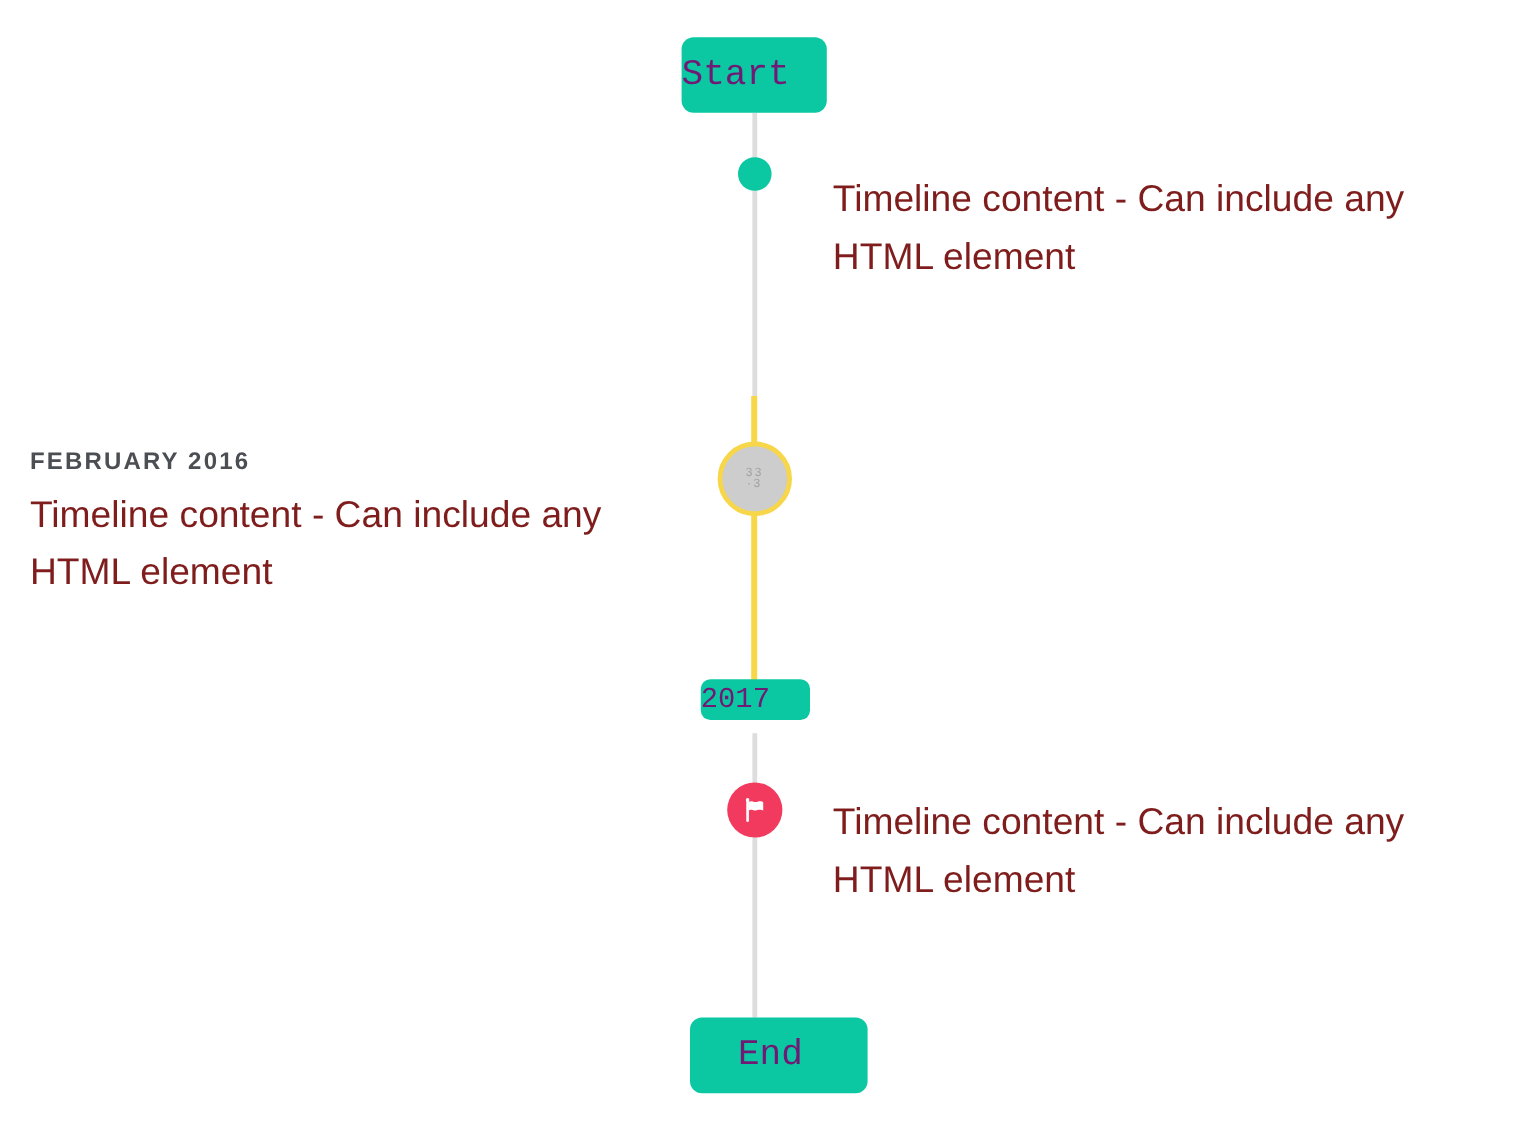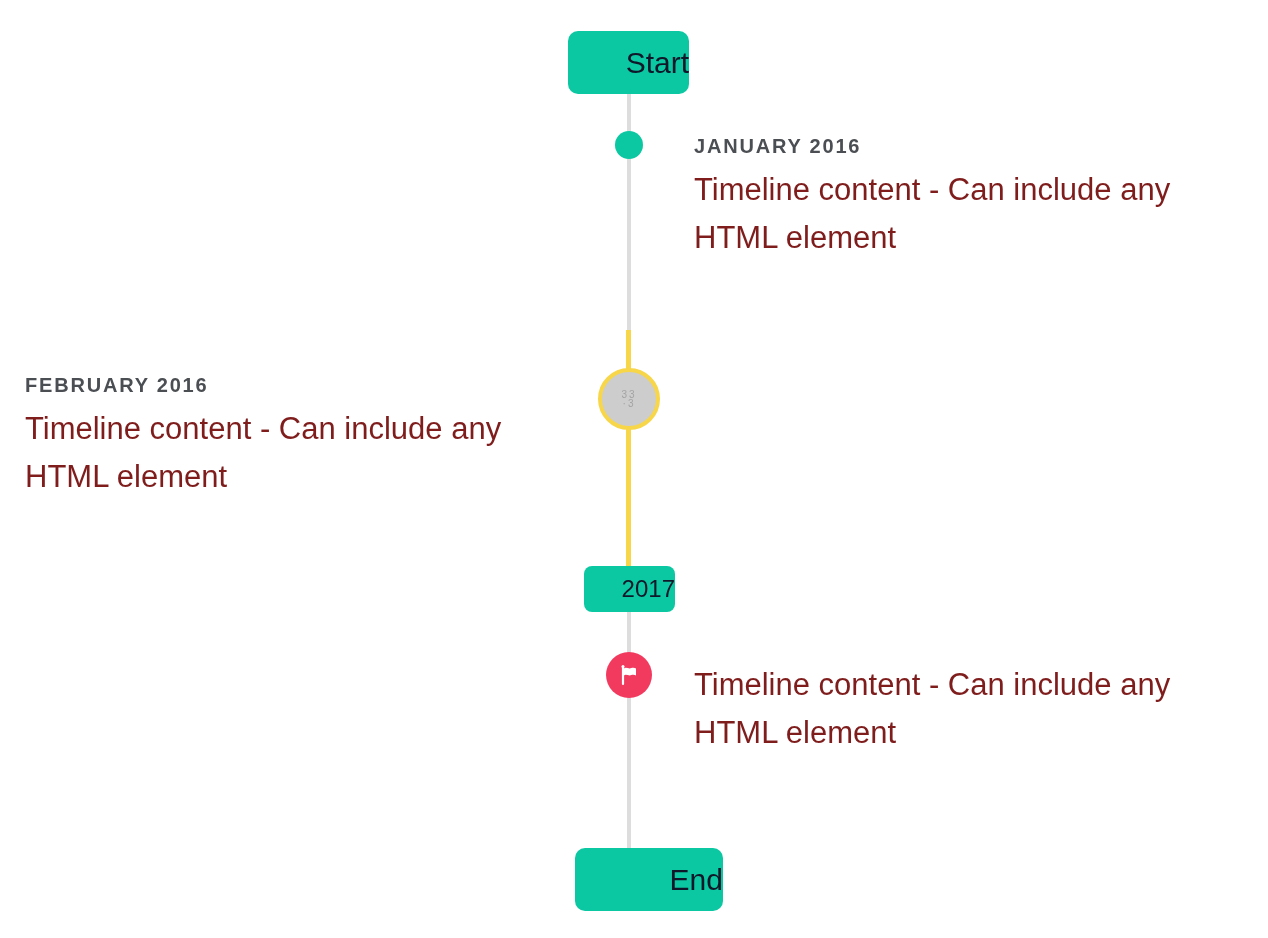--- a/index.html
+++ b/index.html
@@ -7,23 +7,23 @@
   .stage{position:relative;width:1268px;height:938px;background:#ffffff;overflow:hidden;}
 
   
   .line{position:absolute;}
   .line-gray{background:#dddddd;width:4px;left:627px;}
   .line-upper{top:94px;height:236px;}
   .line-lower{top:611px;height:237px;}
   .line-highlight{background:#f7d64a;width:5px;left:626px;top:330px;height:237px;}
 
   
-  .badge{position:absolute;background:#0bc8a2;color:#0f172a;display:flex;align-items:center;justify-content:flex-end;border-radius:10px;}
+  .badge{position:absolute;background:#0bc8a2;color:#701a75;display:flex;align-items:center;justify-content:flex-start;border-radius:10px;font-family:Liberation Mono, monospace;}
   .badge-start{left:568px;top:31px;width:121px;height:63px;font-size:30px;}
-  .badge-year{left:584px;top:566px;width:91px;height:46px;font-size:24px;border-radius:8px;}
+  .badge-year{left:584px;top:566px;width:91px;height:34px;font-size:24px;border-radius:8px;}
   .badge-end{left:575px;top:848px;width:108px;height:63px;font-size:30px;padding-left:40px;}
 
   
   .marker-dot{position:absolute;left:615px;top:131px;width:28px;height:28px;border-radius:50%;background:#0bc8a2;}
   .marker-avatar{position:absolute;left:598px;top:368px;width:54px;height:54px;border-radius:50%;background:#cdcdcd;border:4px solid #f7d64a;display:flex;align-items:center;justify-content:center;}
   .avatar-glyph{font-size:10px;line-height:9px;letter-spacing:2px;font-weight:400;color:#a3a3a3;white-space:pre-line;text-align:center;}
   .marker-flag{position:absolute;left:606px;top:652px;width:46px;height:46px;border-radius:50%;background:#f23a5f;display:flex;align-items:center;justify-content:center;}
 
   
   .entry{position:absolute;width:540px;}
@@ -43,21 +43,20 @@
   <div class="line line-gray line-upper"></div>
   <div class="line line-highlight"></div>
   <div class="line line-gray line-lower"></div>
 
   <div class="badge badge-start">
     <span>Start</span>
   </div>
 
   <div class="marker-dot"></div>
   <div class="entry entry-right entry-jan">
-    <div class="entry-title">JANUARY 2016</div>
     <div class="entry-content">Timeline content - Can include any HTML element</div>
   </div>
 
   <div class="marker-avatar">
     <span class="avatar-glyph">33
 ·3</span>
   </div>
   <div class="entry entry-left entry-feb">
     <div class="entry-title">FEBRUARY 2016</div>
     <div class="entry-content">Timeline content - Can include any HTML element</div>

